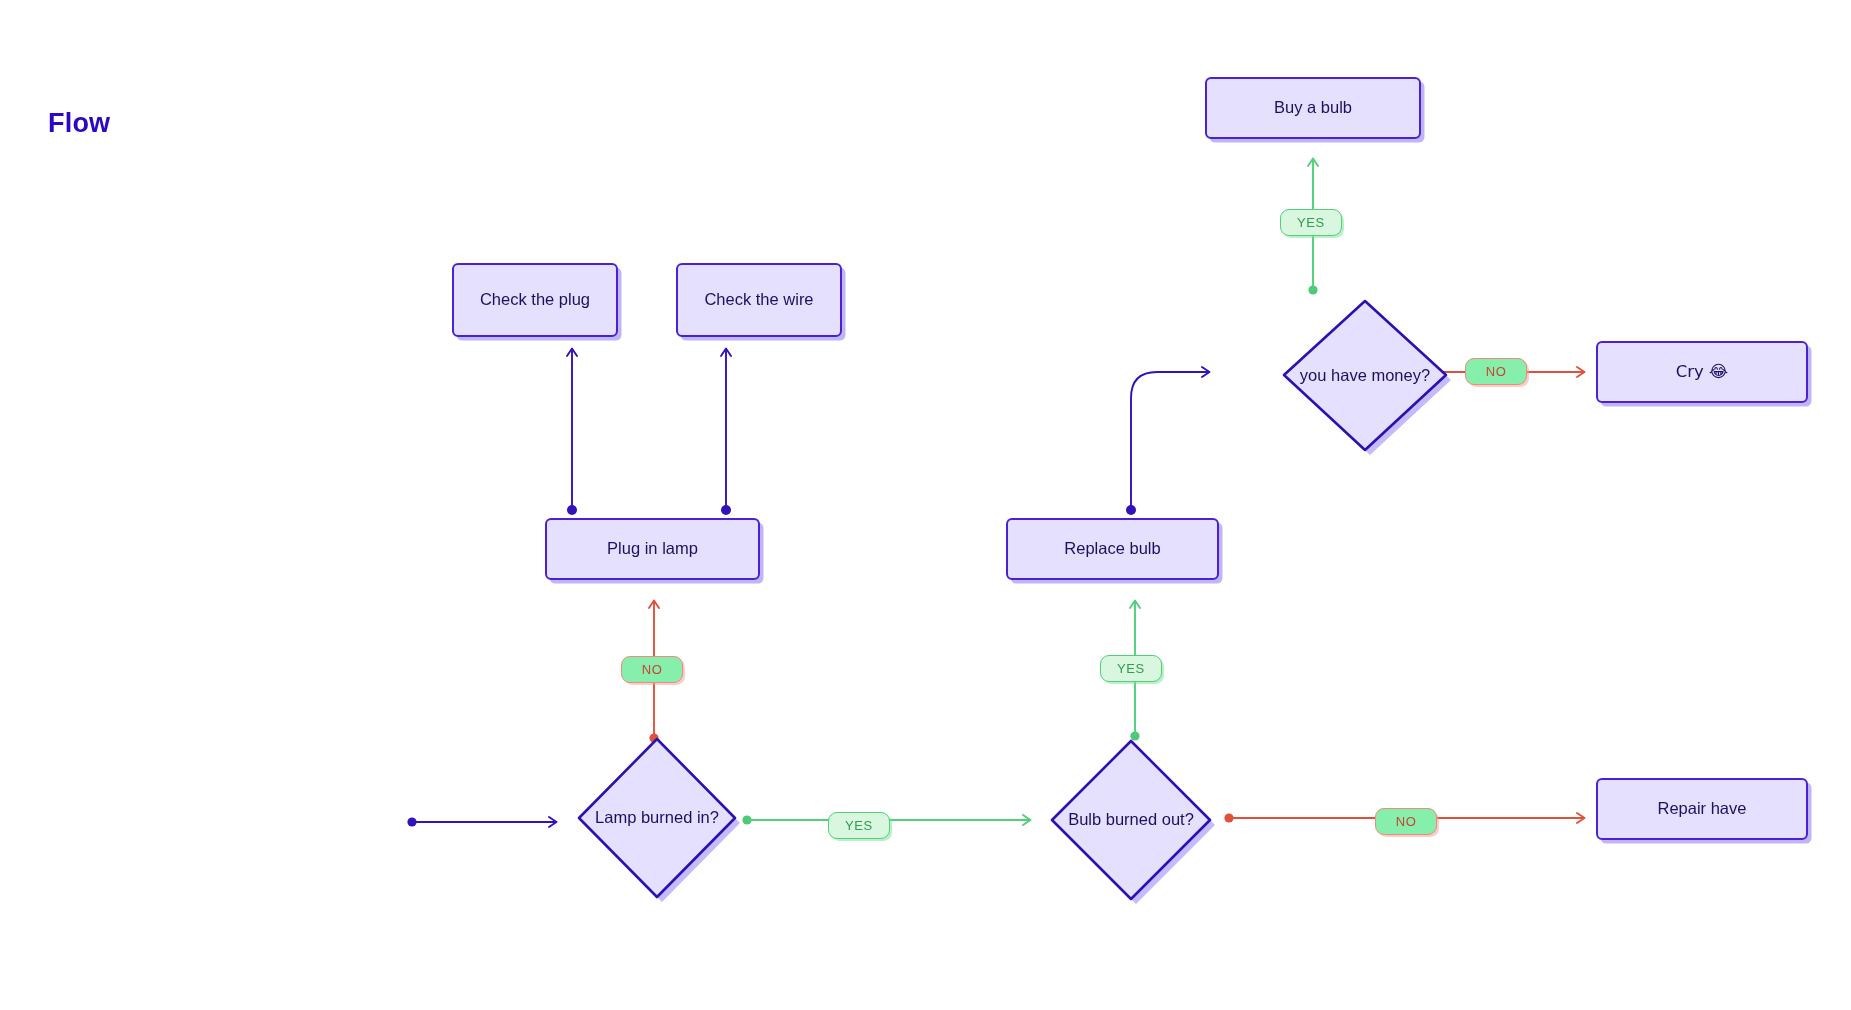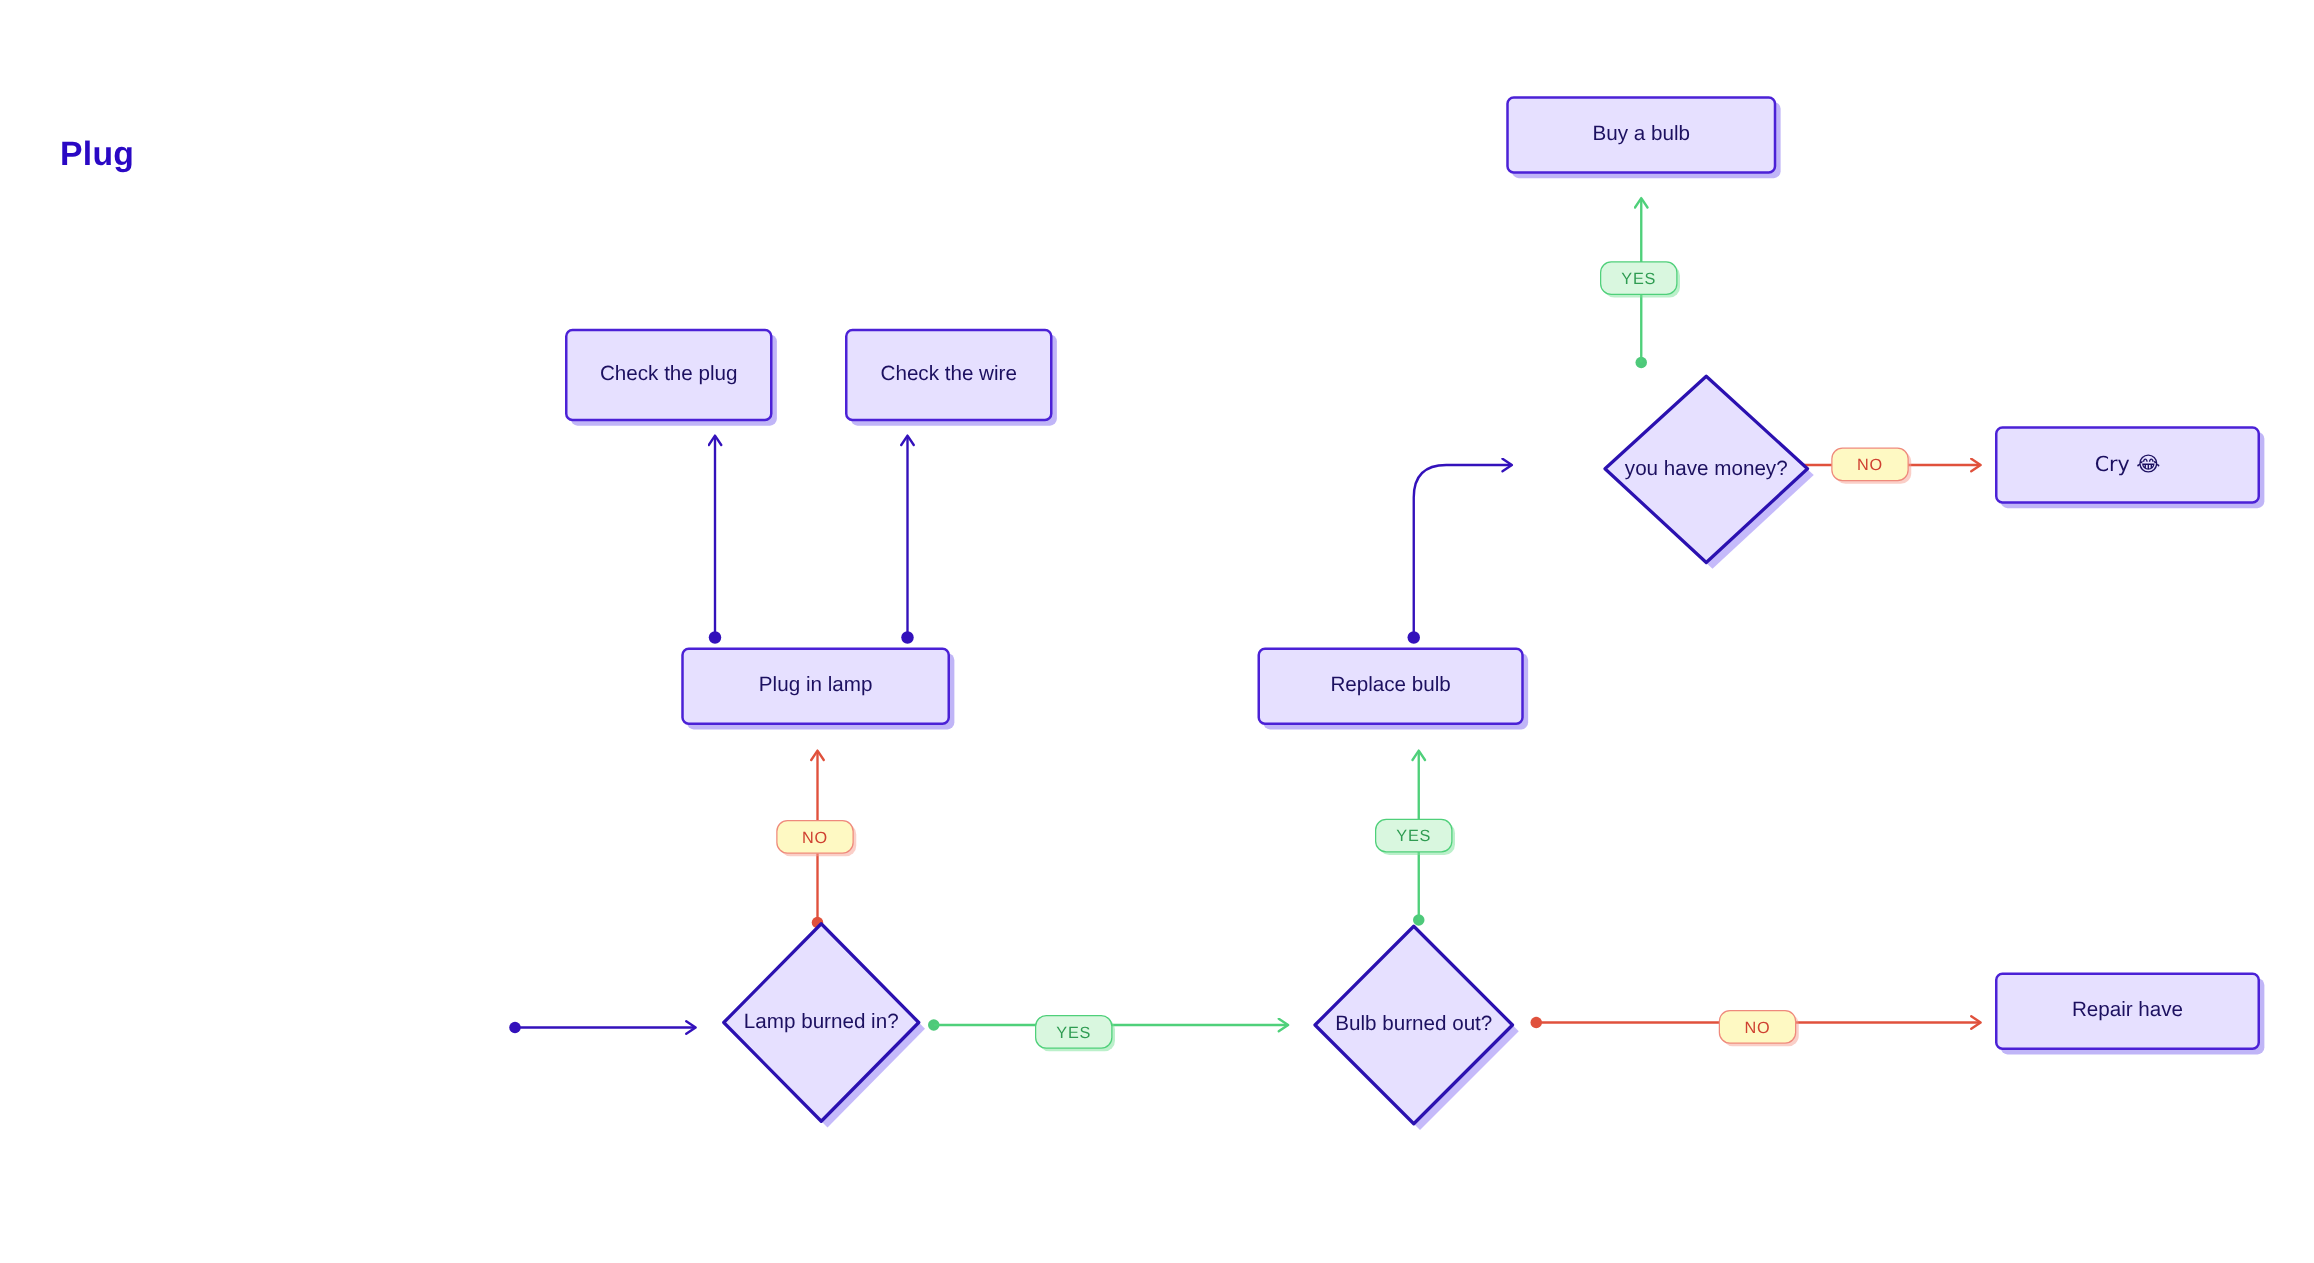--- a/index.html
+++ b/index.html
@@ -60,31 +60,31 @@
     font-size:13px;letter-spacing:0.6px;
     border-radius:9px;
     padding:0 14px;
     height:27px;
   }
   .elabel.yes{
     background:#d9f7df;border:1.6px solid #4fd07a;color:#2f9c52;
     box-shadow:2.5px 2.5px 0 -0.5px rgba(120,225,150,0.5);
   }
   .elabel.no{
-    background:#fef9c3;border:1.6px solid #ef8a7c;color:#cf4131;
+    background:#86efac;border:1.6px solid #ef8a7c;color:#cf4131;
     box-shadow:2.5px 2.5px 0 -0.5px rgba(245,160,145,0.5);
   }
   .emoji{font-family:"DejaVu Sans",sans-serif;}
 </style>
 </head>
 <body>
 
 <div id="canvas">
 
-  <div class="title">Plug</div>
+  <div class="title">Flow</div>
 
   <svg id="edge-layer" viewBox="0 0 1851 1010" width="1851" height="1010">
     <defs>
       <marker id="ah-blue" markerWidth="14" markerHeight="14" refX="9" refY="6" orient="auto" markerUnits="userSpaceOnUse">
         <path d="M2,1 L9.5,6 L2,11" fill="none" stroke="#3311bb" stroke-width="1.9" stroke-linecap="round" stroke-linejoin="round"></path>
       </marker>
       <marker id="ah-green" markerWidth="14" markerHeight="14" refX="9" refY="6" orient="auto" markerUnits="userSpaceOnUse">
         <path d="M2,1 L9.5,6 L2,11" fill="none" stroke="#4fd07a" stroke-width="1.9" stroke-linecap="round" stroke-linejoin="round"></path>
       </marker>
       <marker id="ah-red" markerWidth="14" markerHeight="14" refX="9" refY="6" orient="auto" markerUnits="userSpaceOnUse">

